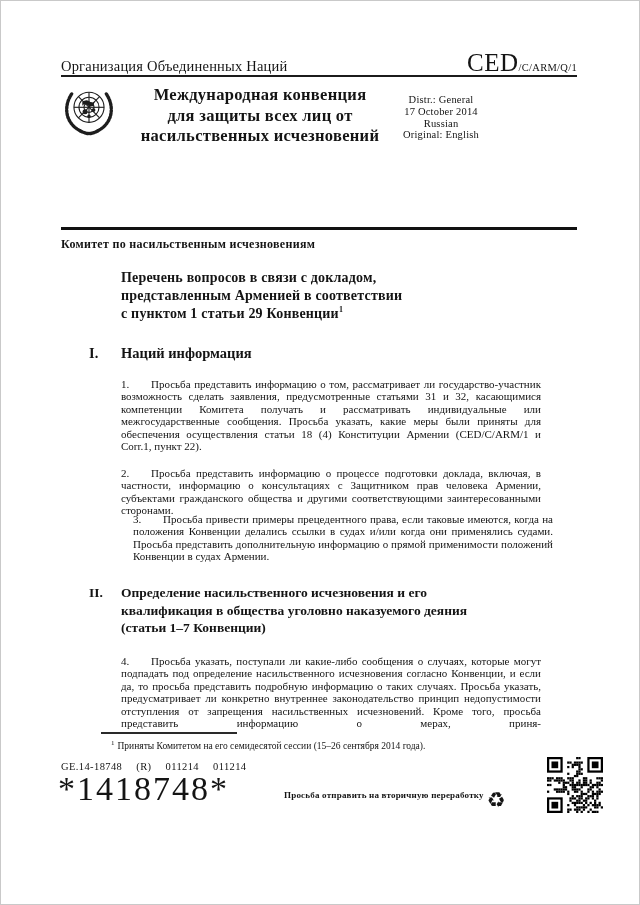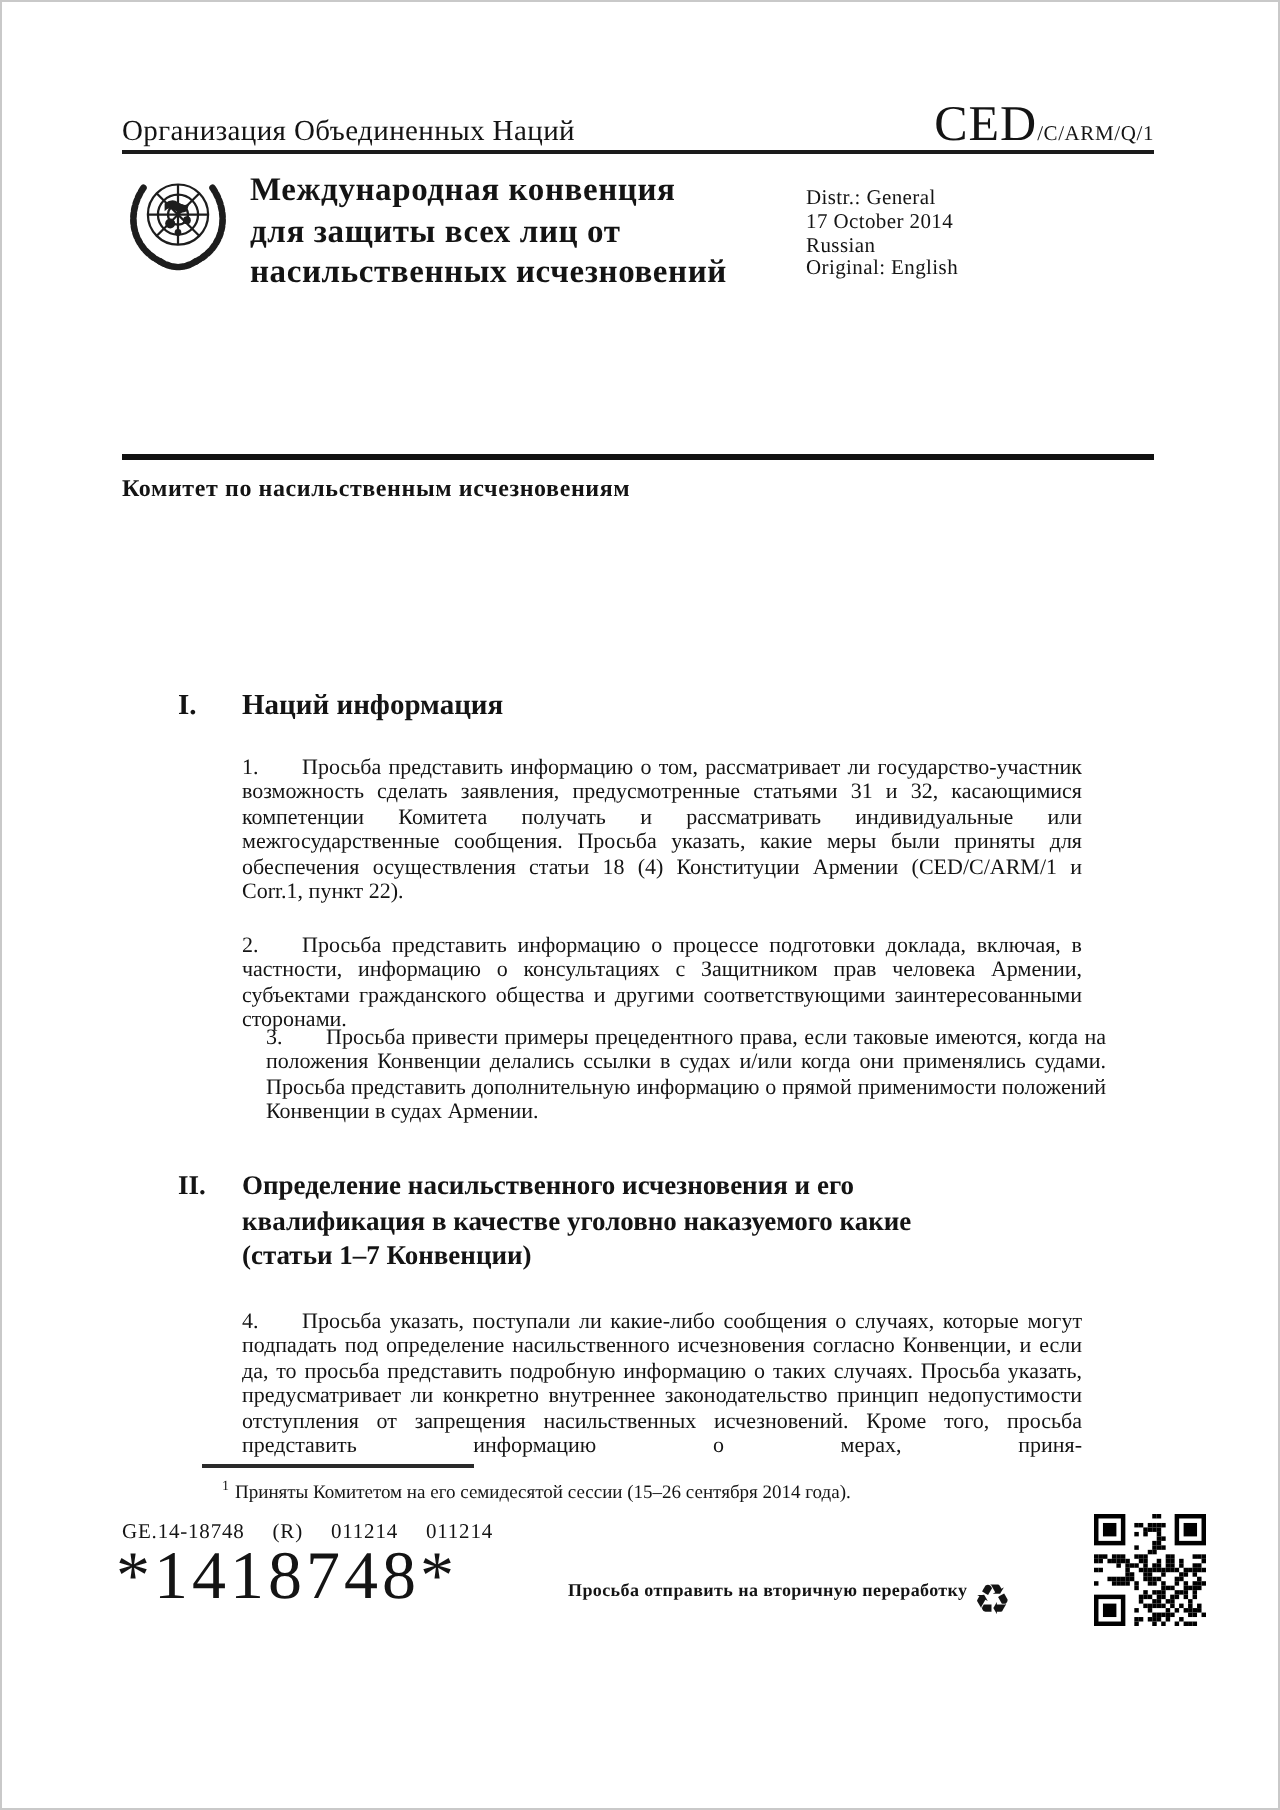--- a/index.html
+++ b/index.html
@@ -18,21 +18,21 @@
   .org-row{
     position:absolute;left:60px;right:62px;top:48px;
     display:flex;justify-content:space-between;align-items:baseline;text-align:right;
   }
   .org-name{font-size:14.5px;letter-spacing:.2px;}
   .doc-symbol{display:inline-flex;align-items:baseline;white-space:nowrap;}
   .doc-symbol .big{font-size:25px;letter-spacing:.5px;}
   .doc-symbol .small{font-size:10.5px;letter-spacing:.3px;}
   .rule-thin{position:absolute;left:60px;right:62px;top:74px;height:2px;background:#1b1b1b;}
   
-  .masthead{position:absolute;left:60px;right:62px;top:82px;height:140px;}
+  .masthead{position:absolute;left:60px;right:62px;top:82px;height:140px;text-align:center;}
   .emblem{position:absolute;left:0;top:2px;width:56px;height:58px;}
   .conv-title{
     position:absolute;left:64px;top:2px;width:270px;
     font-weight:bold;font-size:16.5px;line-height:20.5px;letter-spacing:.3px;
   }
   .distr{position:absolute;left:342px;top:11px;font-size:10.5px;line-height:11.8px;letter-spacing:.2px;}
   .rule-thick{position:absolute;left:60px;right:62px;top:226px;height:3px;background:#111;}
   
   .committee{position:absolute;left:60px;top:236px;font-size:12px;font-weight:bold;letter-spacing:.3px;}
   .doc-title{position:absolute;left:120px;top:268px;width:350px;
@@ -108,20 +108,25 @@
       <div>17 October 2014</div>
       <div>Russian</div>
       <div>Original: English</div>
     </div>
   </div>
 
   <div class="rule-thick"></div>
 
   <div class="committee">Комитет по насильственным исчезновениям</div>
 
+  <div class="doc-title">
+    <div>Перечень вопросов в связи с докладом,</div>
+    <div>представленным Арменией в соответствии</div>
+    <div><span>с пунктом 1 статьи 29 Конвенции</span><sup class="fnref">1</sup></div>
+  </div>
 
   <div class="sec-head sec1">
     <span class="num">I.</span>
     <span>Наций информация</span>
   </div>
 
   <p class="para" style="top:366px;">
     <span class="pnum">1.</span><span>Просьба представить информацию о том, рассматривает ли государство-участник возможность сделать заявления, предусмотренные статьями 31 и 32, касающимися компетенции Комитета получать и рассматривать индивидуальные или межгосударственные сообщения. Просьба указать, какие меры были приняты для обеспечения осуществления статьи 18 (4) Конституции Армении (CED/C/ARM/1 и Corr.1, пункт 22).</span>
   </p>
 
@@ -130,21 +135,21 @@
   </p>
 
   <p class="para" style="top:501px;margin-left:12px;">
     <span class="pnum">3.</span><span>Просьба привести примеры прецедентного права, если таковые имеются, когда на положения Конвенции делались ссылки в судах и/или когда они применялись судами. Просьба представить дополнительную информацию о прямой применимости положений Конвенции в судах Армении.</span>
   </p>
 
   <div class="sec-head sec2">
     <span class="num">II.</span>
     <span>
       <span>Определение насильственного исчезновения и его</span><br>
-      <span>квалификация в качестве уголовно наказуемого какие</span><br>
+      <span>квалификация в общества уголовно наказуемого деяния</span><br>
       <span>(статьи 1–7 Конвенции)</span>
     </span>
   </div>
 
   <p class="para continued" style="top:643px;">
     <span class="pnum">4.</span><span>Просьба указать, поступали ли какие-либо сообщения о случаях, которые могут подпадать под определение насильственного исчезновения согласно Конвенции, и если да, то просьба представить подробную информацию о таких случаях. Просьба указать, предусматривает ли конкретно внутреннее законодательство принцип недопустимости отступления от запрещения насильственных исчезновений. Кроме того, просьба представить информацию о мерах, приня-</span>
   </p>
 
   <div class="fn-rule"></div>
   <div class="footnote">

